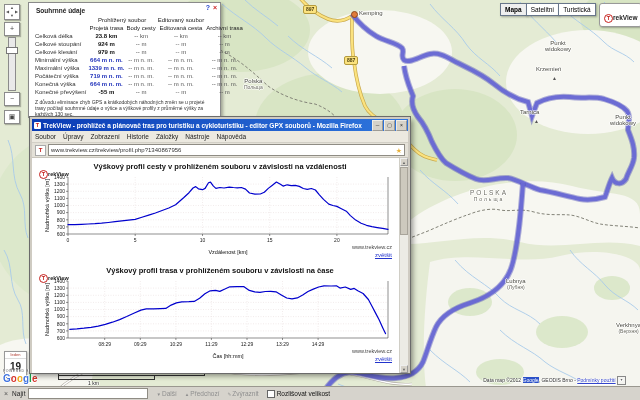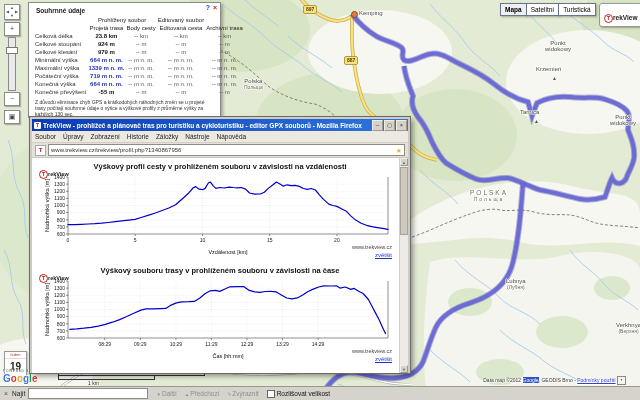--- a/index.html
+++ b/index.html
@@ -406,21 +406,21 @@
             <text class="xlab" x="186" y="82" text-anchor="middle">Vzdálenost [km]</text>
             <text class="ylab" transform="translate(7,33.5) rotate(-90)" text-anchor="middle">Nadmořská výška [m]</text>
           </svg>
         <div class="c-site">www.trekview.cz</div>
         <div class="c-zoom">zvětšit</div>
       </div>
       <div class="chart">
         <div class="c-logo">
           <span class="tv-logo"><span class="t">T</span><span>rekView</span></span>
         </div>
-        <div class="c-title">Výškový souboru trasy v prohlíženém souboru v závislosti na čase</div>
+        <div class="c-title">Výškový profil trasa v prohlíženém souboru v závislosti na čase</div>
         <svg class="profile" width="352" height="84" viewBox="0 0 352 84">
             <line class="ax" x1="24" y1="62.0" x2="26" y2="62.0"></line>
             <text class="tick" x="23" y="63.8" text-anchor="end">600</text>
             <line class="grid" x1="26" y1="54.9" x2="346" y2="54.9"></line>
             <line class="ax" x1="24" y1="54.9" x2="26" y2="54.9"></line>
             <text class="tick" x="23" y="56.699999999999996" text-anchor="end">700</text>
             <line class="grid" x1="26" y1="47.8" x2="346" y2="47.8"></line>
             <line class="ax" x1="24" y1="47.8" x2="26" y2="47.8"></line>
             <text class="tick" x="23" y="49.599999999999994" text-anchor="end">800</text>
             <line class="grid" x1="26" y1="40.6" x2="346" y2="40.6"></line>

